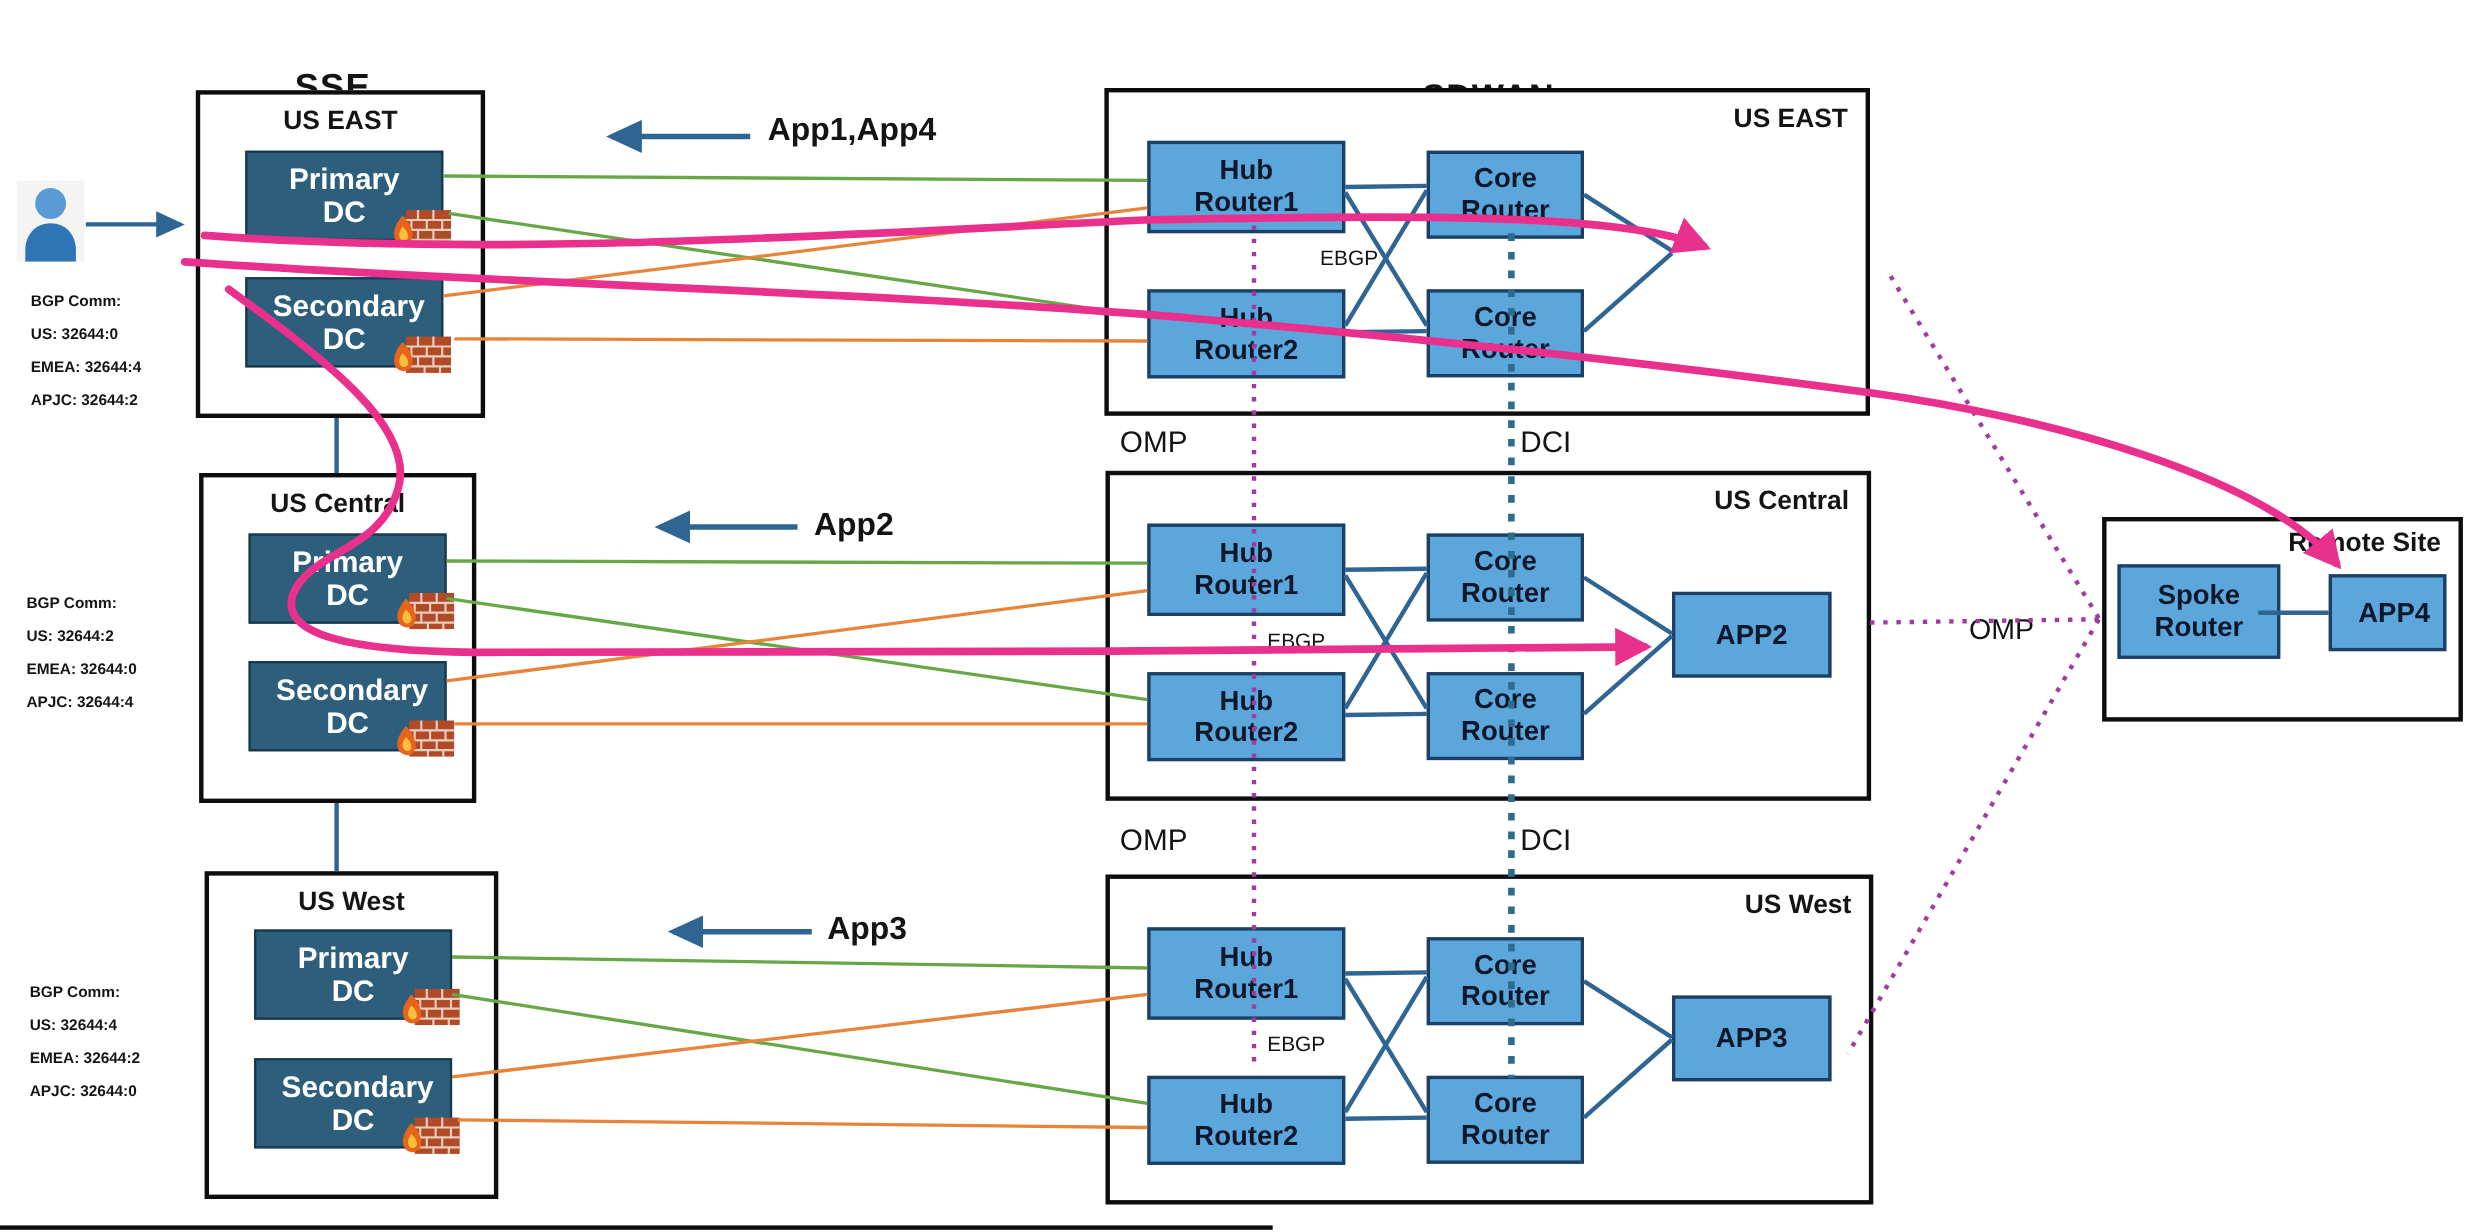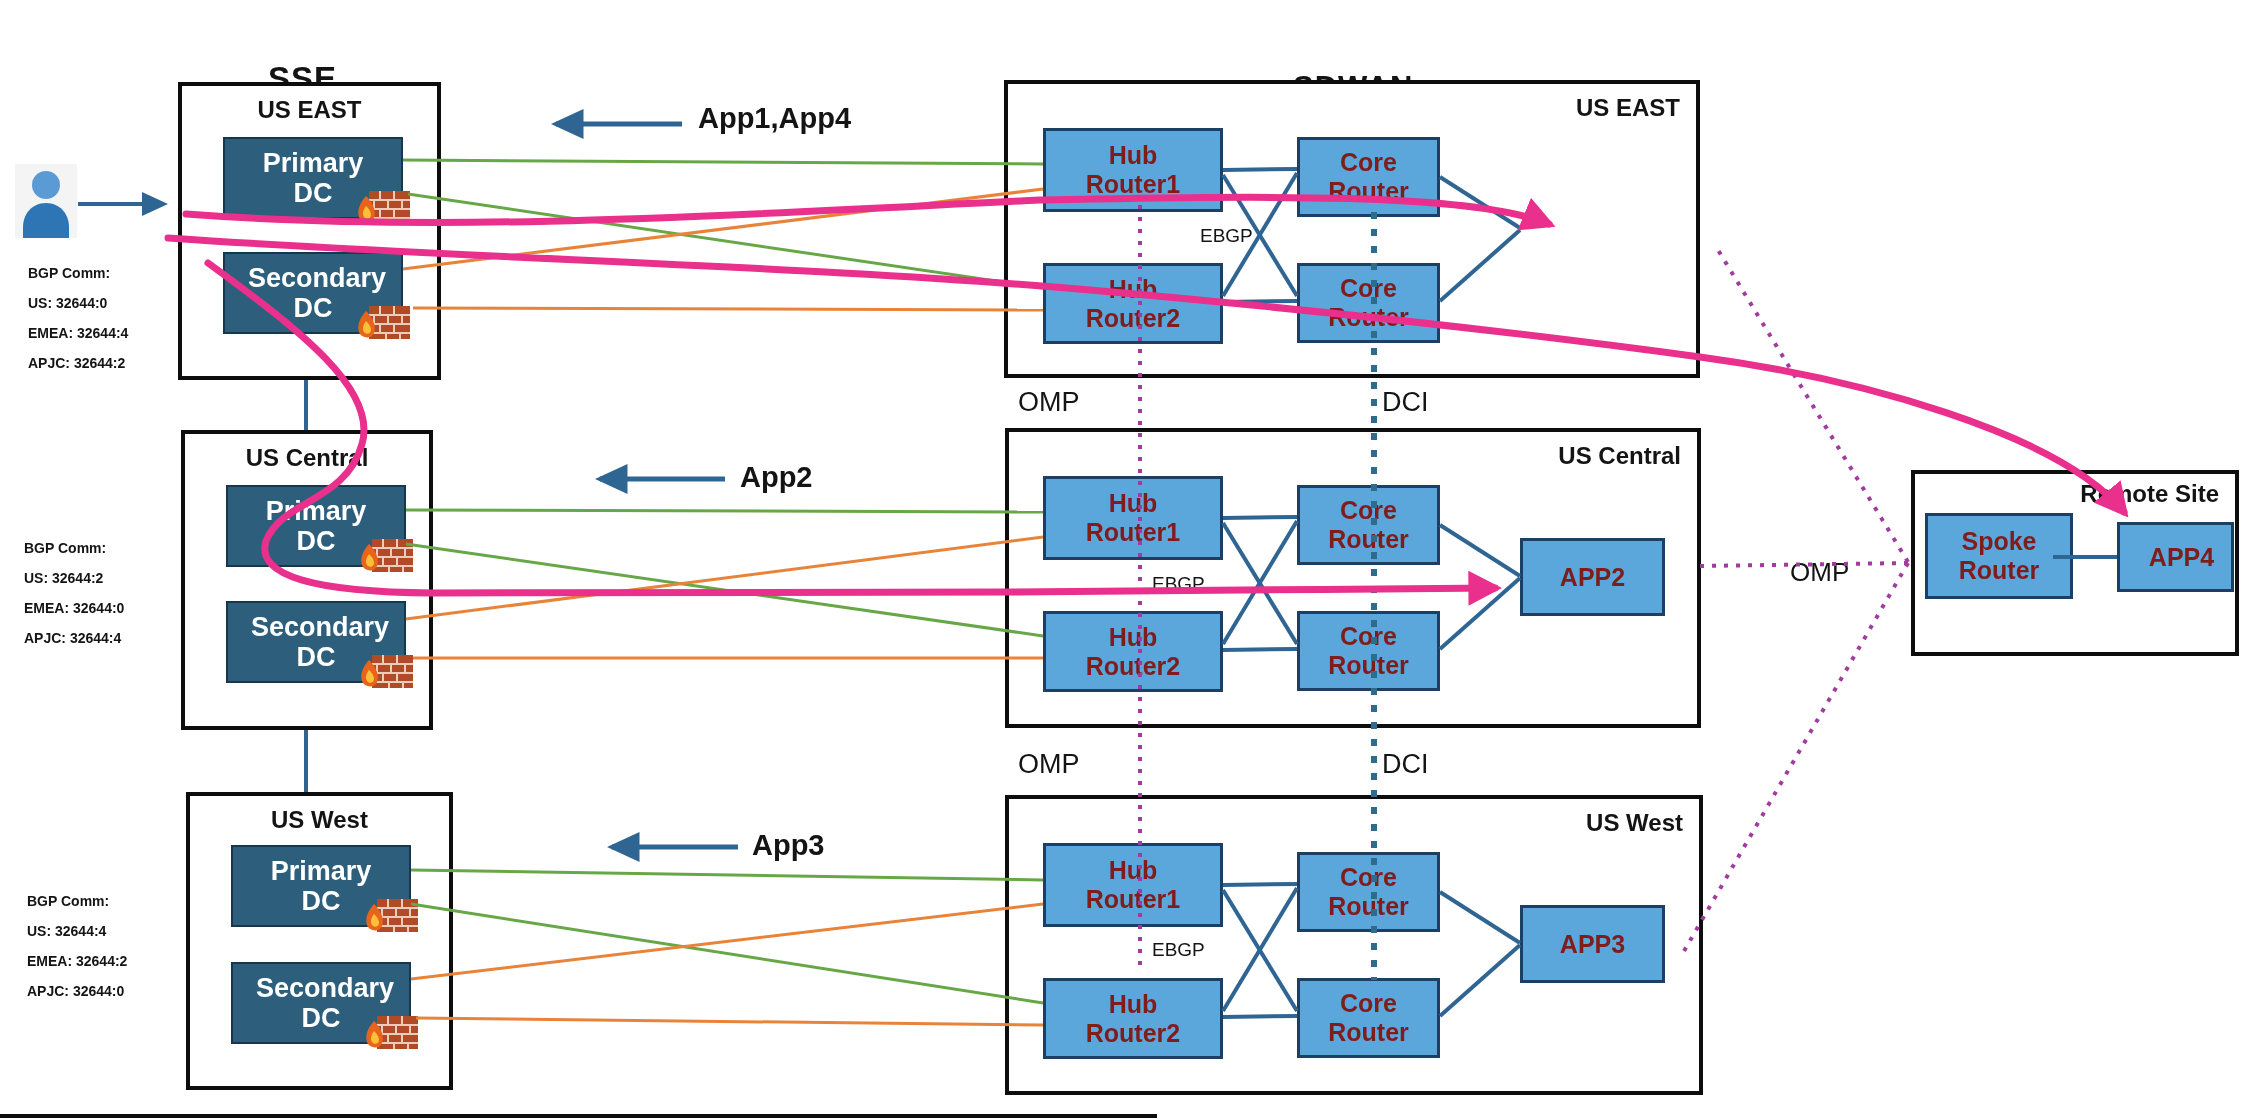--- a/index.html
+++ b/index.html
@@ -15,21 +15,21 @@
   .region-label.right{position:absolute;top:10px;right:16px;text-align:right;}
   .dc-box{
     position:absolute;width:180px;height:82px;background:var(--dc_fill);
     border:2px solid #16384f;box-sizing:border-box;color:#fff;
     display:flex;align-items:center;justify-content:center;text-align:center;
     font-size:27px;font-weight:700;line-height:1.12;
   }
   .dc-box .wrap{max-width:130px;}
   .node-box{
     position:absolute;background:var(--node_fill);border:3px solid #1d3f63;box-sizing:border-box;
-    color:#7f1d1d;display:flex;align-items:center;justify-content:center;text-align:center;
+    color:#0f172a;display:flex;align-items:center;justify-content:center;text-align:center;
     font-size:25px;font-weight:600;line-height:1.15;
   }
   .node-box .wrap{max-width:118px;}
   .bgp{position:absolute;font-size:14px;line-height:30px;font-weight:700;white-space:pre-line;}
   .flow-label{position:absolute;font-size:29px;font-weight:600;white-space:nowrap;}
   .gap-label{position:absolute;font-size:27px;font-weight:500;white-space:nowrap;}
   .ebgp-label{position:absolute;font-size:19px;font-weight:500;}
   .omp-remote{position:absolute;font-size:26px;font-weight:500;}
   svg.overlay{position:absolute;left:0;top:0;pointer-events:none;}
   .steel{stroke:var(--steel);fill:none;}
@@ -221,21 +221,21 @@
   <div class="flow-label" style="left:698px;top:102px;">App1,App4</div>
   <div class="flow-label" style="left:740px;top:461px;">App2</div>
   <div class="flow-label" style="left:752px;top:829px;">App3</div>
 
   <div class="region-box" style="left:1911px;top:470px;width:328px;height:186px;">
     <div class="region-label right" style="top:6px;">Remote Site</div>
   </div>
   <div class="node-box" style="left:1925px;top:513px;width:148px;height:86px;">
       <span class="wrap" style="max-width:100px;">Spoke Router</span>
     </div>
-  <div class="node-box" style="left:2117px;top:522px;width:117px;height:70px;padding-left:12px;">
+  <div class="node-box" style="left:2117px;top:522px;width:107px;height:70px;padding-left:12px;">
       <span>APP4</span>
     </div>
   <div class="omp-remote" style="left:1790px;top:557px;">OMP</div>
 
   <div id="bottom-line"></div>
 
   <svg class="overlay" width="2250" height="1120" viewBox="0 0 2250 1120">
     <defs>
       <marker id="mSteel" markerWidth="6.5" markerHeight="6" refX="5.5" refY="3" orient="auto">
           <path class="m-steel" d="M0,0 L6.5,3 L0,6 Z"></path>

